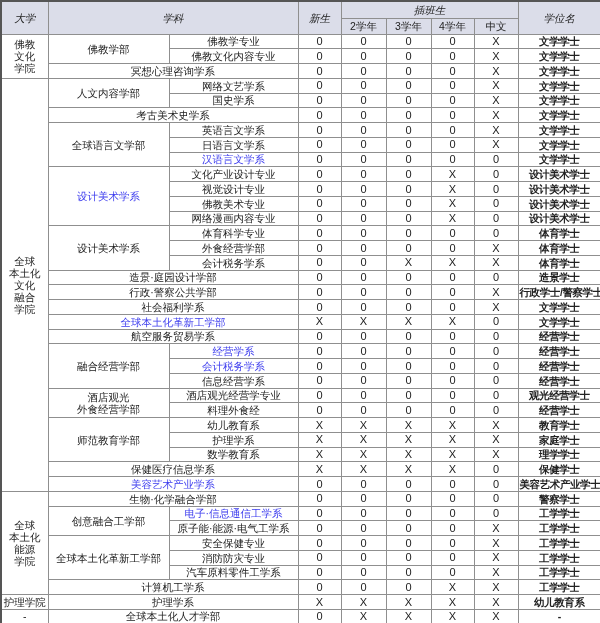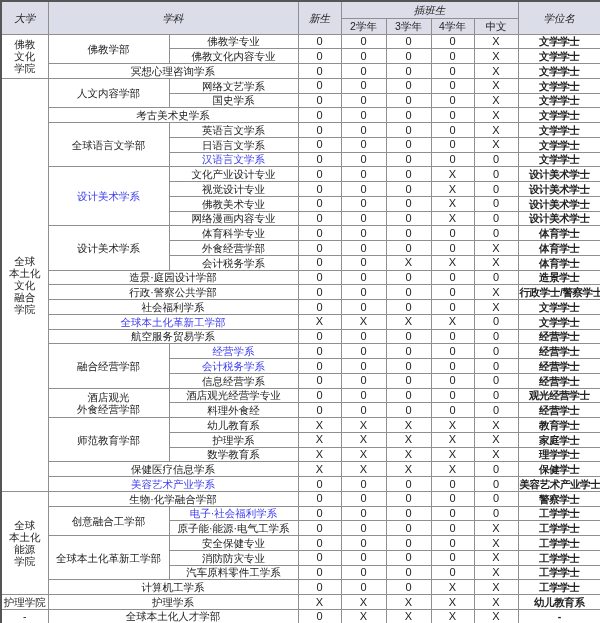--- a/index.html
+++ b/index.html
@@ -383,21 +383,21 @@
         <td colspan="2" class="major-cell">生物·化学融合学部</td>
         <td class="value-cell">0</td>
         <td class="value-cell">0</td>
         <td class="value-cell">0</td>
         <td class="value-cell">0</td>
         <td class="value-cell">0</td>
         <td class="degree-cell">警察学士</td>
       </tr>
       <tr>
         <td rowspan="2" class="dept-cell">创意融合工学部</td>
-        <td colspan="1" class="major-cell link">电子·社会福利学系</td>
+        <td colspan="1" class="major-cell link">电子·信息通信工学系</td>
         <td class="value-cell">0</td>
         <td class="value-cell">0</td>
         <td class="value-cell">0</td>
         <td class="value-cell">0</td>
         <td class="value-cell">0</td>
         <td class="degree-cell">工学学士</td>
       </tr>
       <tr>
         <td colspan="1" class="major-cell">原子能·能源·电气工学系</td>
         <td class="value-cell">0</td>

